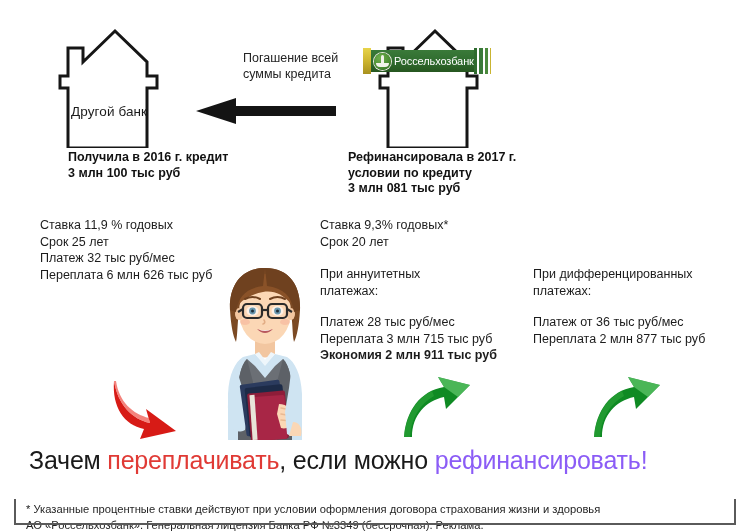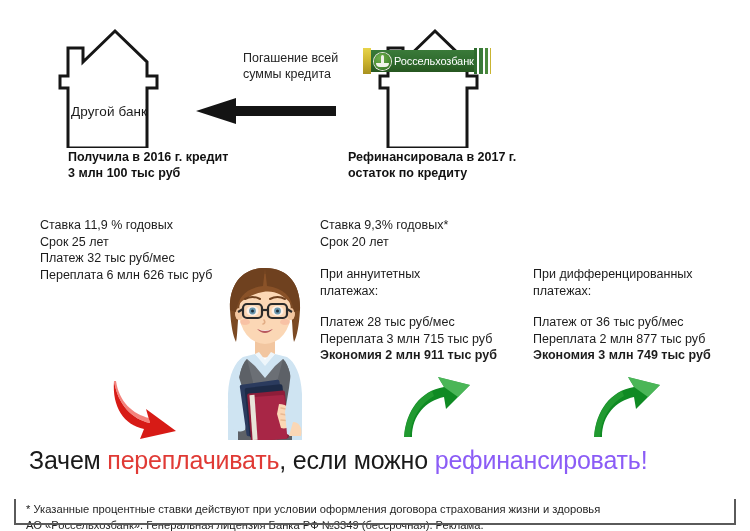--- a/index.html
+++ b/index.html
@@ -256,21 +256,22 @@
   </div>
   <div class="blk col-left-body">
     <div class="reg">Ставка 11,9 % годовых</div>
     <div class="reg">Срок 25 лет</div>
     <div class="reg">Платеж 32 тыс руб/мес</div>
     <div class="reg">Переплата 6 млн 626 тыс руб</div>
   </div>
 
   <div class="blk col-mid-head">
     <div class="bold">Рефинансировала в 2017 г.</div>
-    <div class="bold">остаток по кредиту</div>
+    <div class="bold">условии по кредиту</div>
+    <div class="bold">3 млн 081 тыс руб</div>
   </div>
   <div class="blk col-mid-body">
     <div class="reg">Ставка 9,3% годовых*</div>
     <div class="reg">Срок 20 лет</div>
   </div>
   <div class="blk col-mid-ann">
     <div class="reg">При аннуитетных</div>
     <div class="reg">платежах:</div>
   </div>
   <div class="blk col-mid-ann2">
@@ -279,21 +280,20 @@
     <div class="reg bold-line">Экономия 2 млн 911  тыс руб</div>
   </div>
 
   <div class="blk col-right-ann">
     <div class="reg">При дифференцированных</div>
     <div class="reg">платежах:</div>
   </div>
   <div class="blk col-right-ann2">
     <div class="reg">Платеж от 36 тыс руб/мес</div>
     <div class="reg">Переплата  2 млн 877 тыс руб</div>
-    <div class="reg bold-line">Экономия 3 млн 749 тыс руб</div>
   </div>
 
   <div class="woman">
     <svg width="120" height="178" viewBox="0 0 120 178">
 
       <path d="M60 6 C34 6 24 26 25 48 C26 64 28 74 31 80 C33 72 32 56 35 48 C44 52 76 52 85 48 C88 56 87 72 89 80 C92 74 94 64 95 48 C96 26 86 6 60 6 Z" fill="#7b4a24"></path>
 
       <path d="M50 74 L50 92 Q60 99 70 92 L70 74 Z" fill="#f2c6a0"></path>
 
       <ellipse cx="60" cy="50" rx="26" ry="32" fill="#fbd7b5"></ellipse>

